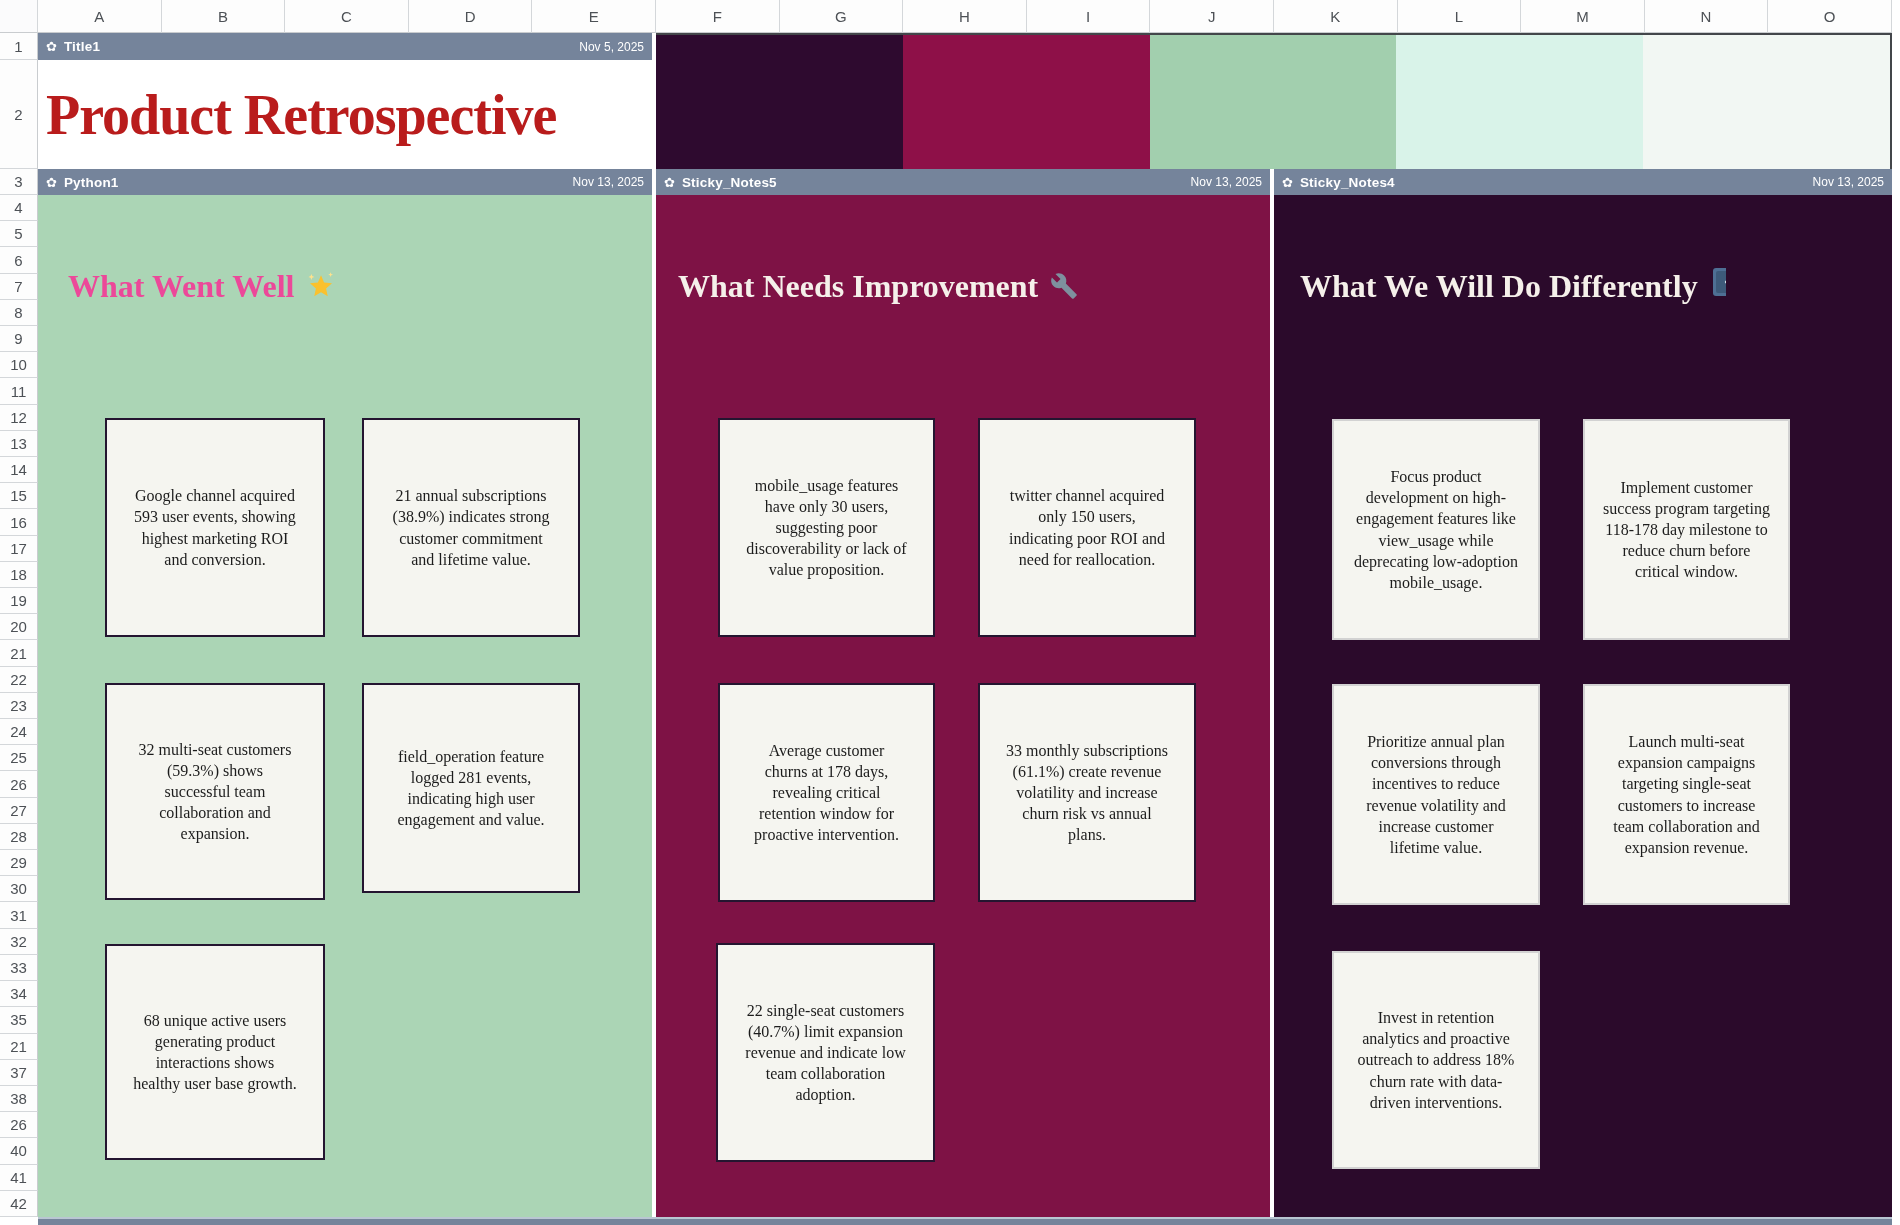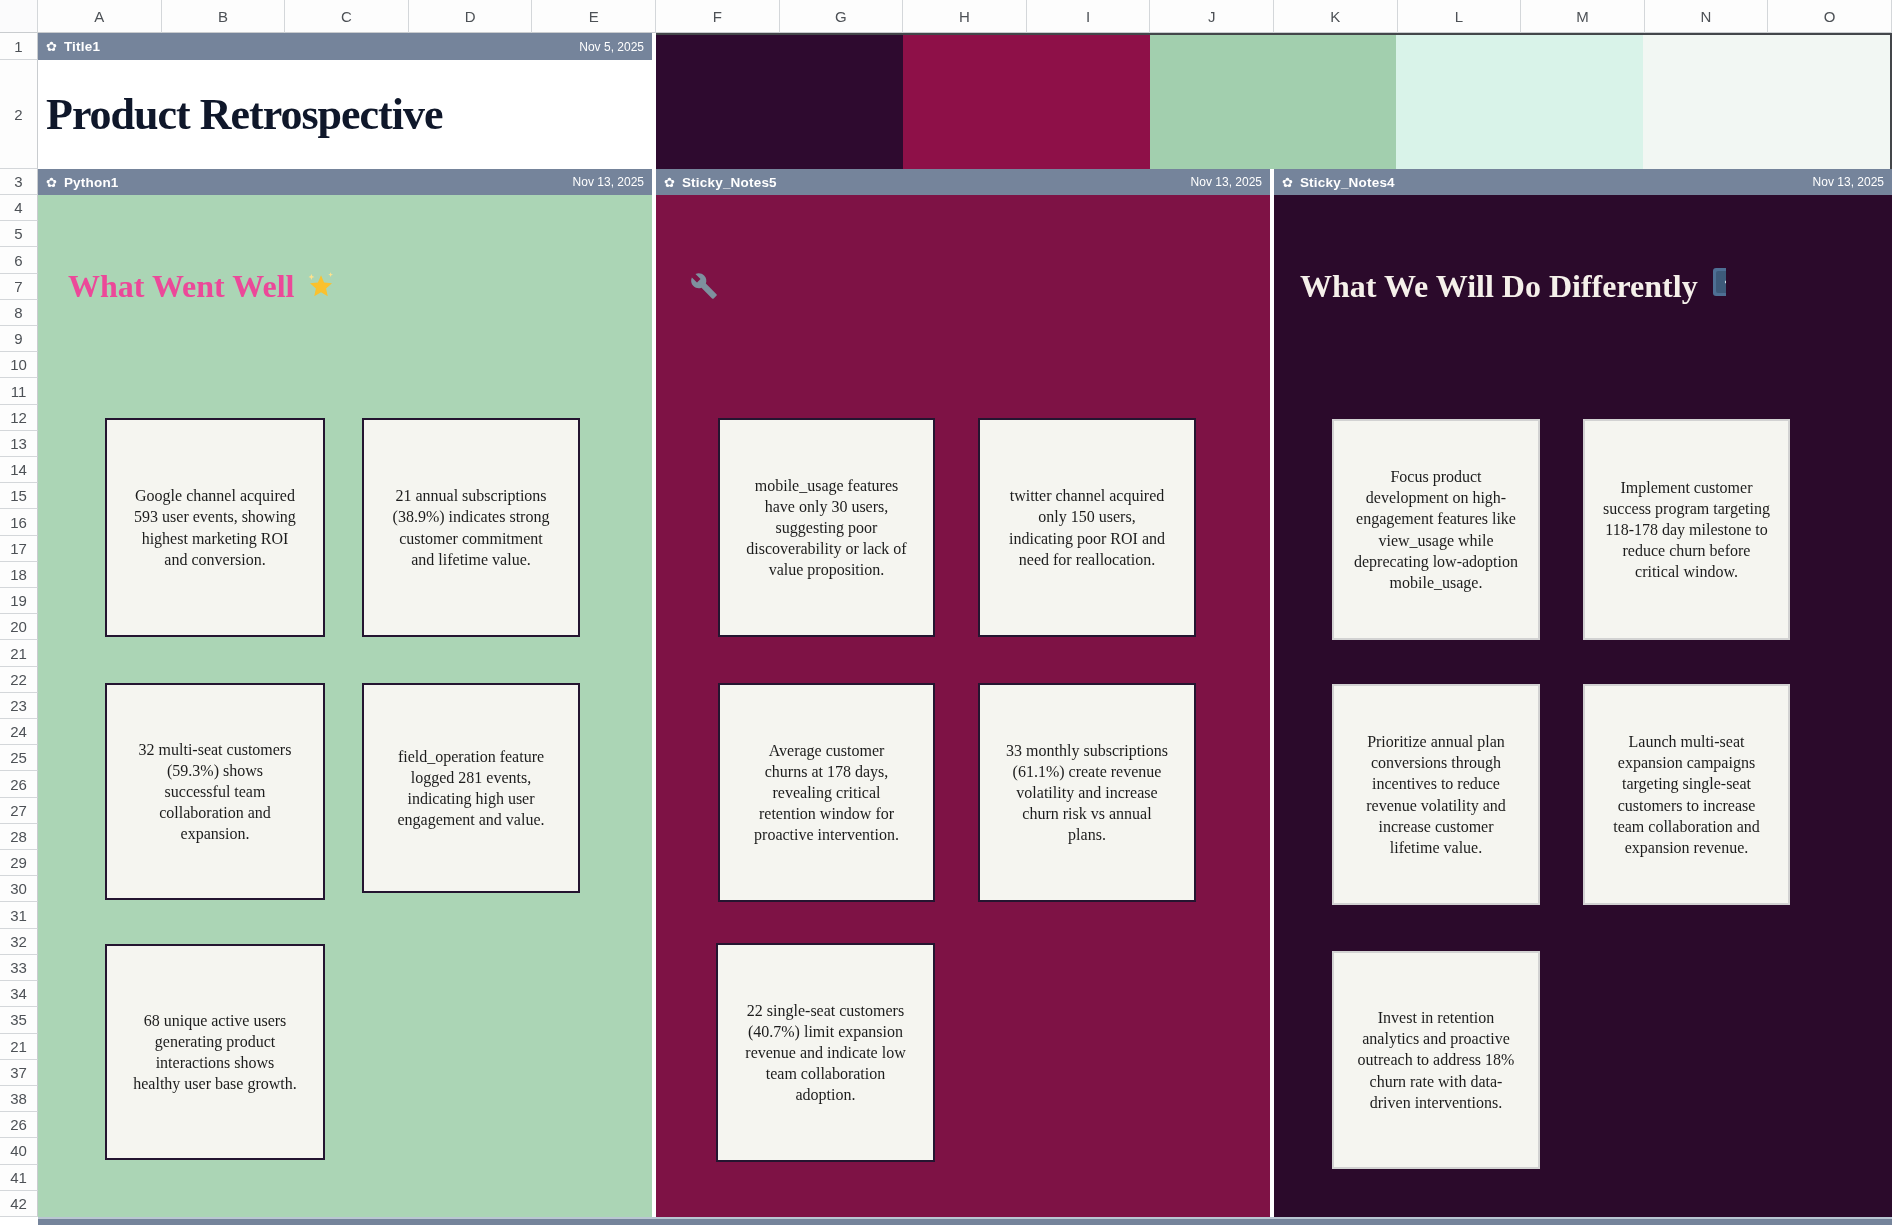--- a/index.html
+++ b/index.html
@@ -18,22 +18,22 @@
            background:#fdfdfd;}
   
   .wbar{position:absolute;display:flex;align-items:center;color:#fff;box-sizing:border-box;
         padding:0 8px;}
   .wicon{font-size:13px;margin-right:7px;line-height:1;}
   .wlabel{font-weight:bold;font-size:13.5px;letter-spacing:.2px;white-space:nowrap;}
   .wdate{margin-left:auto;font-size:12px;white-space:nowrap;}
   
   .titlebody{position:absolute;left:38px;top:60px;width:614px;height:109px;background:#ffffff;
              display:flex;align-items:center;}
-  .titletext{font-family:"Liberation Serif",serif;font-weight:bold;font-size:44px;
-             letter-spacing:-1px;color:#0f172a;padding-left:8px;white-space:nowrap;}
+  .titletext{font-family:"Liberation Serif",serif;font-weight:bold;font-size:56px;
+             letter-spacing:-1px;color:#b91c1c;padding-left:8px;white-space:nowrap;}
   
   .swatches{position:absolute;left:656px;top:33px;width:1236px;height:136px;display:flex;
             box-sizing:border-box;border-top:2px solid #43464a;border-right:2px solid #43464a;}
   .swatch{flex:1;}
   
   .panel{position:absolute;top:195px;height:1022px;}
   .pheading{position:absolute;top:265px;height:42px;font-family:"Liberation Serif",serif;
             font-weight:bold;font-size:32px;white-space:nowrap;display:flex;align-items:center;}
   .pheading .hicon{margin-left:12px;display:inline-flex;align-items:center;}
   .clipwrap{display:inline-block;width:16px;overflow:hidden;margin-left:12px;}
@@ -164,20 +164,21 @@
     <span>68 unique active users generating product interactions shows healthy user base growth.</span>
     </div>
 
   <div class="wbar" style="left: 656px; top: 169px; width: 614px; height: 26px; background: rgb(117, 132, 155);">
     <span class="wicon">✿</span>
     <span class="wlabel">Sticky_Notes5</span>
     <span class="wdate">Nov 13, 2025</span>
   </div>
   <div class="panel" style="left: 656px; width: 614px; background: rgb(126, 18, 69);"></div>
   <div class="pheading" style="left:678px;color:#f5f0ea">
+    <span>What Needs Improvement</span>
     <span class="hicon">
       <svg viewBox="0 0 24 24" width="28" height="28">
         <path fill="#7e909e" d="M22.7 19l-9.1-9.1c.9-2.3.4-5-1.5-6.9-2-2-5-2.4-7.4-1.3L9 6 6 9 1.6 4.7C.4 7.1.9 10.1 2.9 12.1c1.9 1.9 4.6 2.4 6.9 1.5l9.1 9.1c.4.4 1 .4 1.4 0l2.3-2.3c.5-.4.5-1.1.1-1.4z"></path>
       </svg>
     </span>
   </div>
   <div class="note" style="left:718px;top:418px;width:217px;height:219px">
     <span>mobile_usage features have only 30 users, suggesting poor discoverability or lack of value proposition.</span>
     </div>
   <div class="note" style="left:978px;top:418px;width:218px;height:219px">

